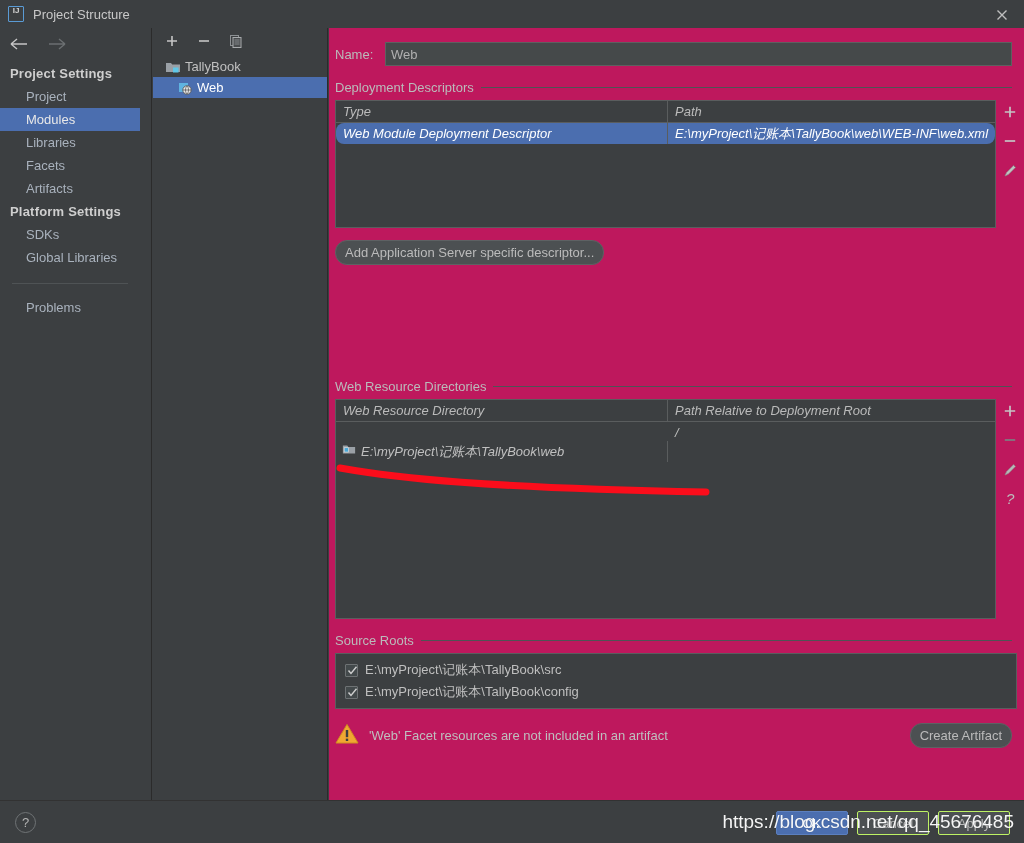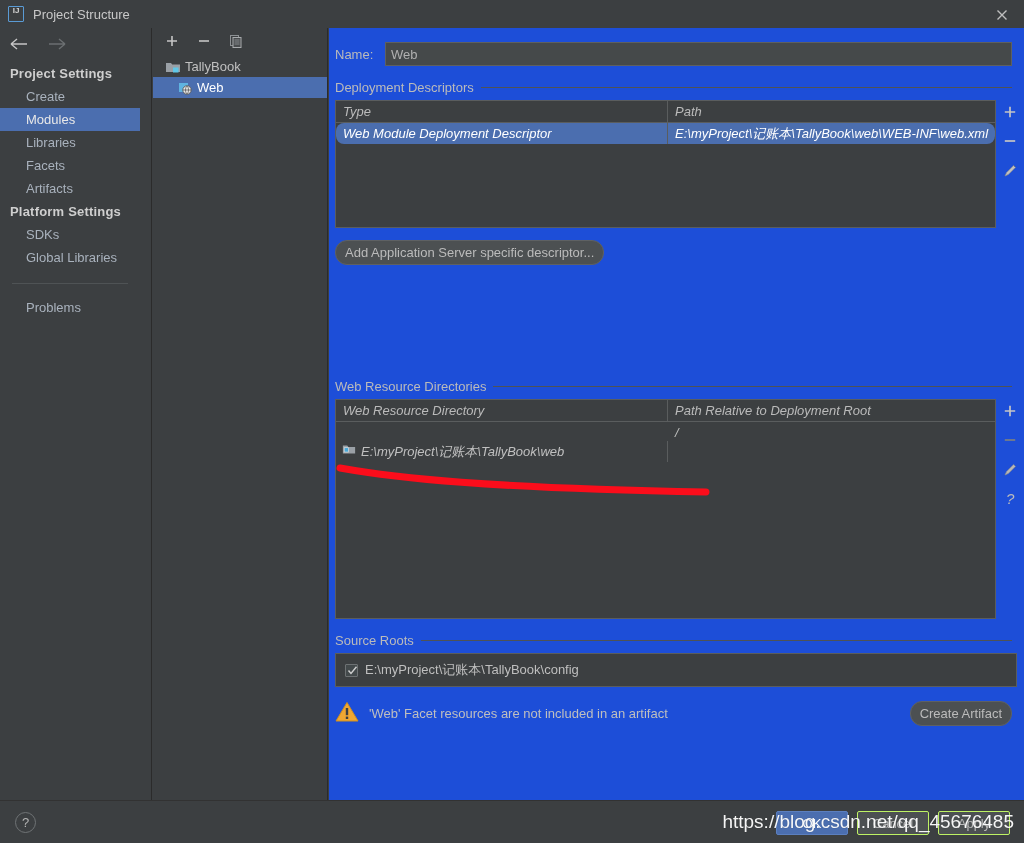--- a/index.html
+++ b/index.html
@@ -74,21 +74,21 @@
     font-size: 13px; color: #c0c0c0;
   }
   .mod-row.selected { background: #4b6eaf; color: #ffffff; }
   .mod-row .ic { width: 16px; height: 16px; margin-right: 4px; flex: none; }
   .mod-row.lvl0 { padding-left: 12px; }
   .mod-row.lvl1 { padding-left: 24px; }
 
   
   .main {
     position: absolute; left: 329px; top: 28px; width: 695px; height: 772px;
-    background: #1d4ed8;
+    background: #be185d;
   }
   .name-row { display: flex; align-items: center; height: 24px; margin: 14px 12px 0 6px; }
   .name-label { width: 50px; font-size: 13px; color: #bbbbbb; }
   .name-input {
     flex: 1; height: 24px; background: #45494a; border: 1px solid #5e6060;
     color: #b0b0b0; font-size: 13px; font-family: "Liberation Sans", sans-serif;
     padding: 0 5px; outline: none;
   }
 
   .section-title {
@@ -196,21 +196,21 @@
         </svg>
       </div>
       <div class="arrow">
         <svg width="22" height="14" viewBox="0 0 22 14">
           <path d="M3 7 L19 7 M19 7 L13 2 M19 7 L13 12" stroke="#6b6f71" stroke-width="1.4" fill="none"></path>
         </svg>
       </div>
     </div>
 
     <div class="sb-group">Project Settings</div>
-    <div class="sb-item">Create</div>
+    <div class="sb-item">Project</div>
     <div class="sb-item selected">Modules</div>
     <div class="sb-item">Libraries</div>
     <div class="sb-item">Facets</div>
     <div class="sb-item">Artifacts</div>
 
     <div class="sb-group">Platform Settings</div>
     <div class="sb-item">SDKs</div>
     <div class="sb-item">Global Libraries</div>
 
     <div class="sb-sep"></div>
@@ -358,20 +358,28 @@
       <span class="rule"></span>
     </div>
 
     <div class="srcbox">
       <div class="src-row">
         <span class="cbx">
           <svg width="11" height="11" viewBox="0 0 11 11">
               <path d="M1.5 5.5 L4 8.5 L9.5 1.8" stroke="#cfcfcf" stroke-width="1.4" fill="none"></path>
             </svg>
         </span>
+        <span class="src-text">E:\myProject\记账本\TallyBook\src</span>
+      </div>
+      <div class="src-row">
+        <span class="cbx">
+          <svg width="11" height="11" viewBox="0 0 11 11">
+              <path d="M1.5 5.5 L4 8.5 L9.5 1.8" stroke="#cfcfcf" stroke-width="1.4" fill="none"></path>
+            </svg>
+        </span>
         <span class="src-text">E:\myProject\记账本\TallyBook\config</span>
       </div>
     </div>
 
     <div class="warn-row">
       <span>
         <svg width="24" height="22" viewBox="0 0 24 22">
           <path d="M12 1.5 L23 20 L1 20 Z" fill="#f0a732" stroke="#d08f1e" stroke-width="1"></path>
           <rect x="10.8" y="7" width="2.4" height="7.2" fill="#3c3f41"></rect>
           <rect x="10.8" y="15.6" width="2.4" height="2.4" fill="#3c3f41"></rect>

